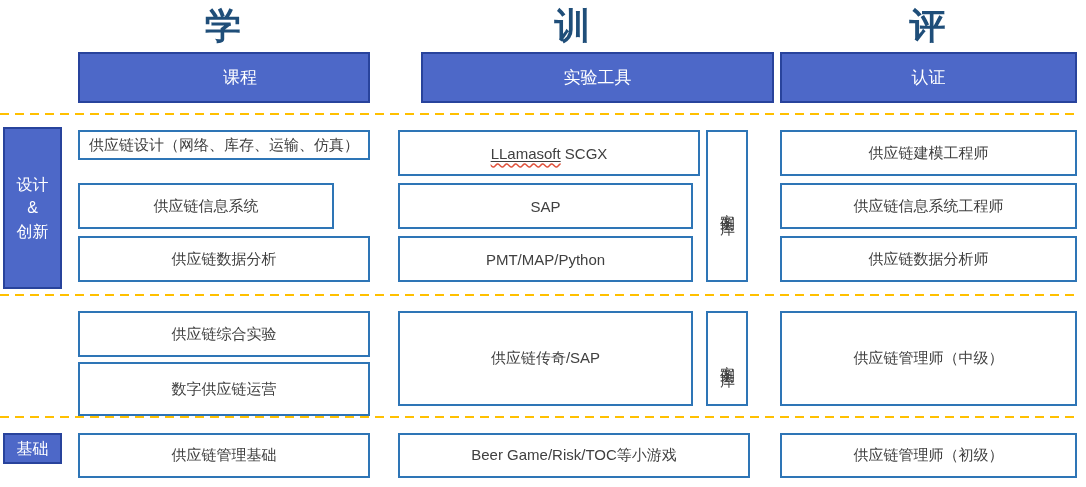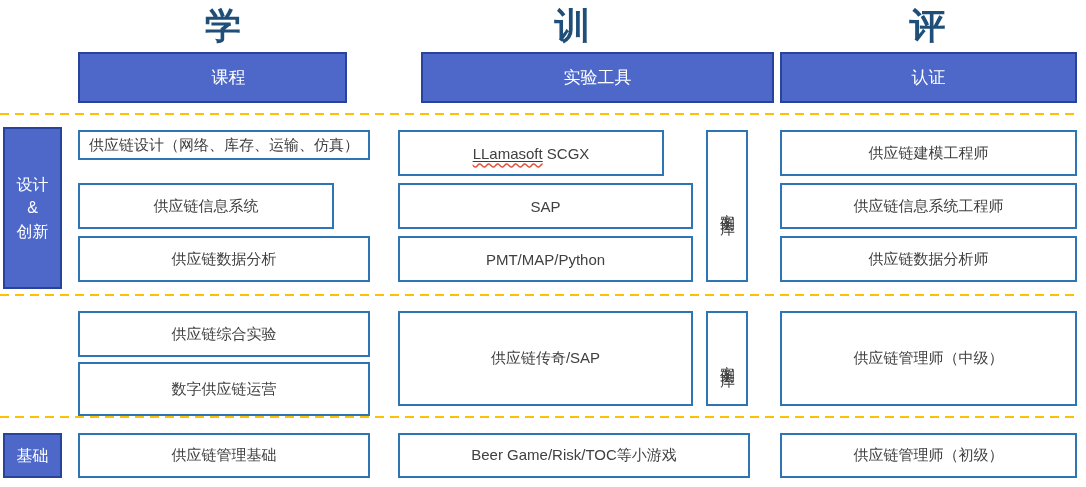--- a/index.html
+++ b/index.html
@@ -33,37 +33,37 @@
 </style>
 </head>
 <body>
 
 <div class="canvas">
 
   <div class="pillar-char" style="left:78px;width:292px;">学</div>
   <div class="pillar-char" style="left:397px;width:353px;">训</div>
   <div class="pillar-char" style="left:780px;width:297px;">评</div>
 
-  <div class="header-bar" style="left:78px;width:269px;padding-left:32px;">课程</div>
+  <div class="header-bar" style="left:78px;width:292px;padding-left:32px;">课程</div>
   <div class="header-bar" style="left:397px;width:353px;margin-left:24px;">实验工具</div>
   <div class="header-bar" style="left:780px;width:297px;">认证</div>
 
   <div class="dash-line" style="top:113px;"></div>
   <div class="dash-line" style="top:294px;"></div>
   <div class="dash-line" style="top:416px;"></div>
 
   <div class="side-tab" style="top:127px;height:162px;">设计
 &amp;
 创新</div>
 
   <div class="wbox" style="left:78px;top:130px;width:292px;height:30px;">供应链设计（网络、库存、运输、仿真）</div>
   <div class="wbox" style="left:78px;top:183px;width:256px;height:46px;">供应链信息系统</div>
   <div class="wbox" style="left:78px;top:236px;width:292px;height:46px;">供应链数据分析</div>
 
-  <div class="wbox" style="left:398px;top:130px;width:266px;height:46px;">
+  <div class="wbox" style="left:398px;top:130px;width:302px;height:46px;">
     <span><span class="spellcheck"><span class="solid-u">LLamasoft</span></span><span> SCGX</span></span>
   </div>
   <div class="wbox" style="left:398px;top:183px;width:295px;height:46px;">SAP</div>
   <div class="wbox" style="left:398px;top:236px;width:295px;height:46px;">PMT/MAP/Python</div>
 
   <div class="case-box" style="left:706px;top:130px;width:42px;height:152px;">案例库</div>
 
   <div class="wbox" style="left:780px;top:130px;width:297px;height:46px;">供应链建模工程师</div>
   <div class="wbox" style="left:780px;top:183px;width:297px;height:46px;">供应链信息系统工程师</div>
   <div class="wbox" style="left:780px;top:236px;width:297px;height:46px;">供应链数据分析师</div>
@@ -71,21 +71,21 @@
 
   <div class="wbox" style="left:78px;top:311px;width:292px;height:46px;">供应链综合实验</div>
   <div class="wbox" style="left:78px;top:362px;width:292px;height:54px;">数字供应链运营</div>
 
   <div class="wbox" style="left:398px;top:311px;width:295px;height:95px;">供应链传奇/SAP</div>
 
   <div class="case-box" style="left:706px;top:311px;width:42px;height:95px;">案例库</div>
 
   <div class="wbox" style="left:780px;top:311px;width:297px;height:95px;">供应链管理师（中级）</div>
 
-  <div class="side-tab" style="top:433px;height:45px;">基础</div>
+  <div class="side-tab" style="top:433px;height:31px;">基础</div>
 
   <div class="wbox" style="left:78px;top:433px;width:292px;height:45px;">供应链管理基础</div>
 
   <div class="wbox" style="left:398px;top:433px;width:352px;height:45px;">Beer Game/Risk/TOC等小游戏</div>
 
   <div class="wbox" style="left:780px;top:433px;width:297px;height:45px;">供应链管理师（初级）</div>
 
 </div>
 
 </body></html>

